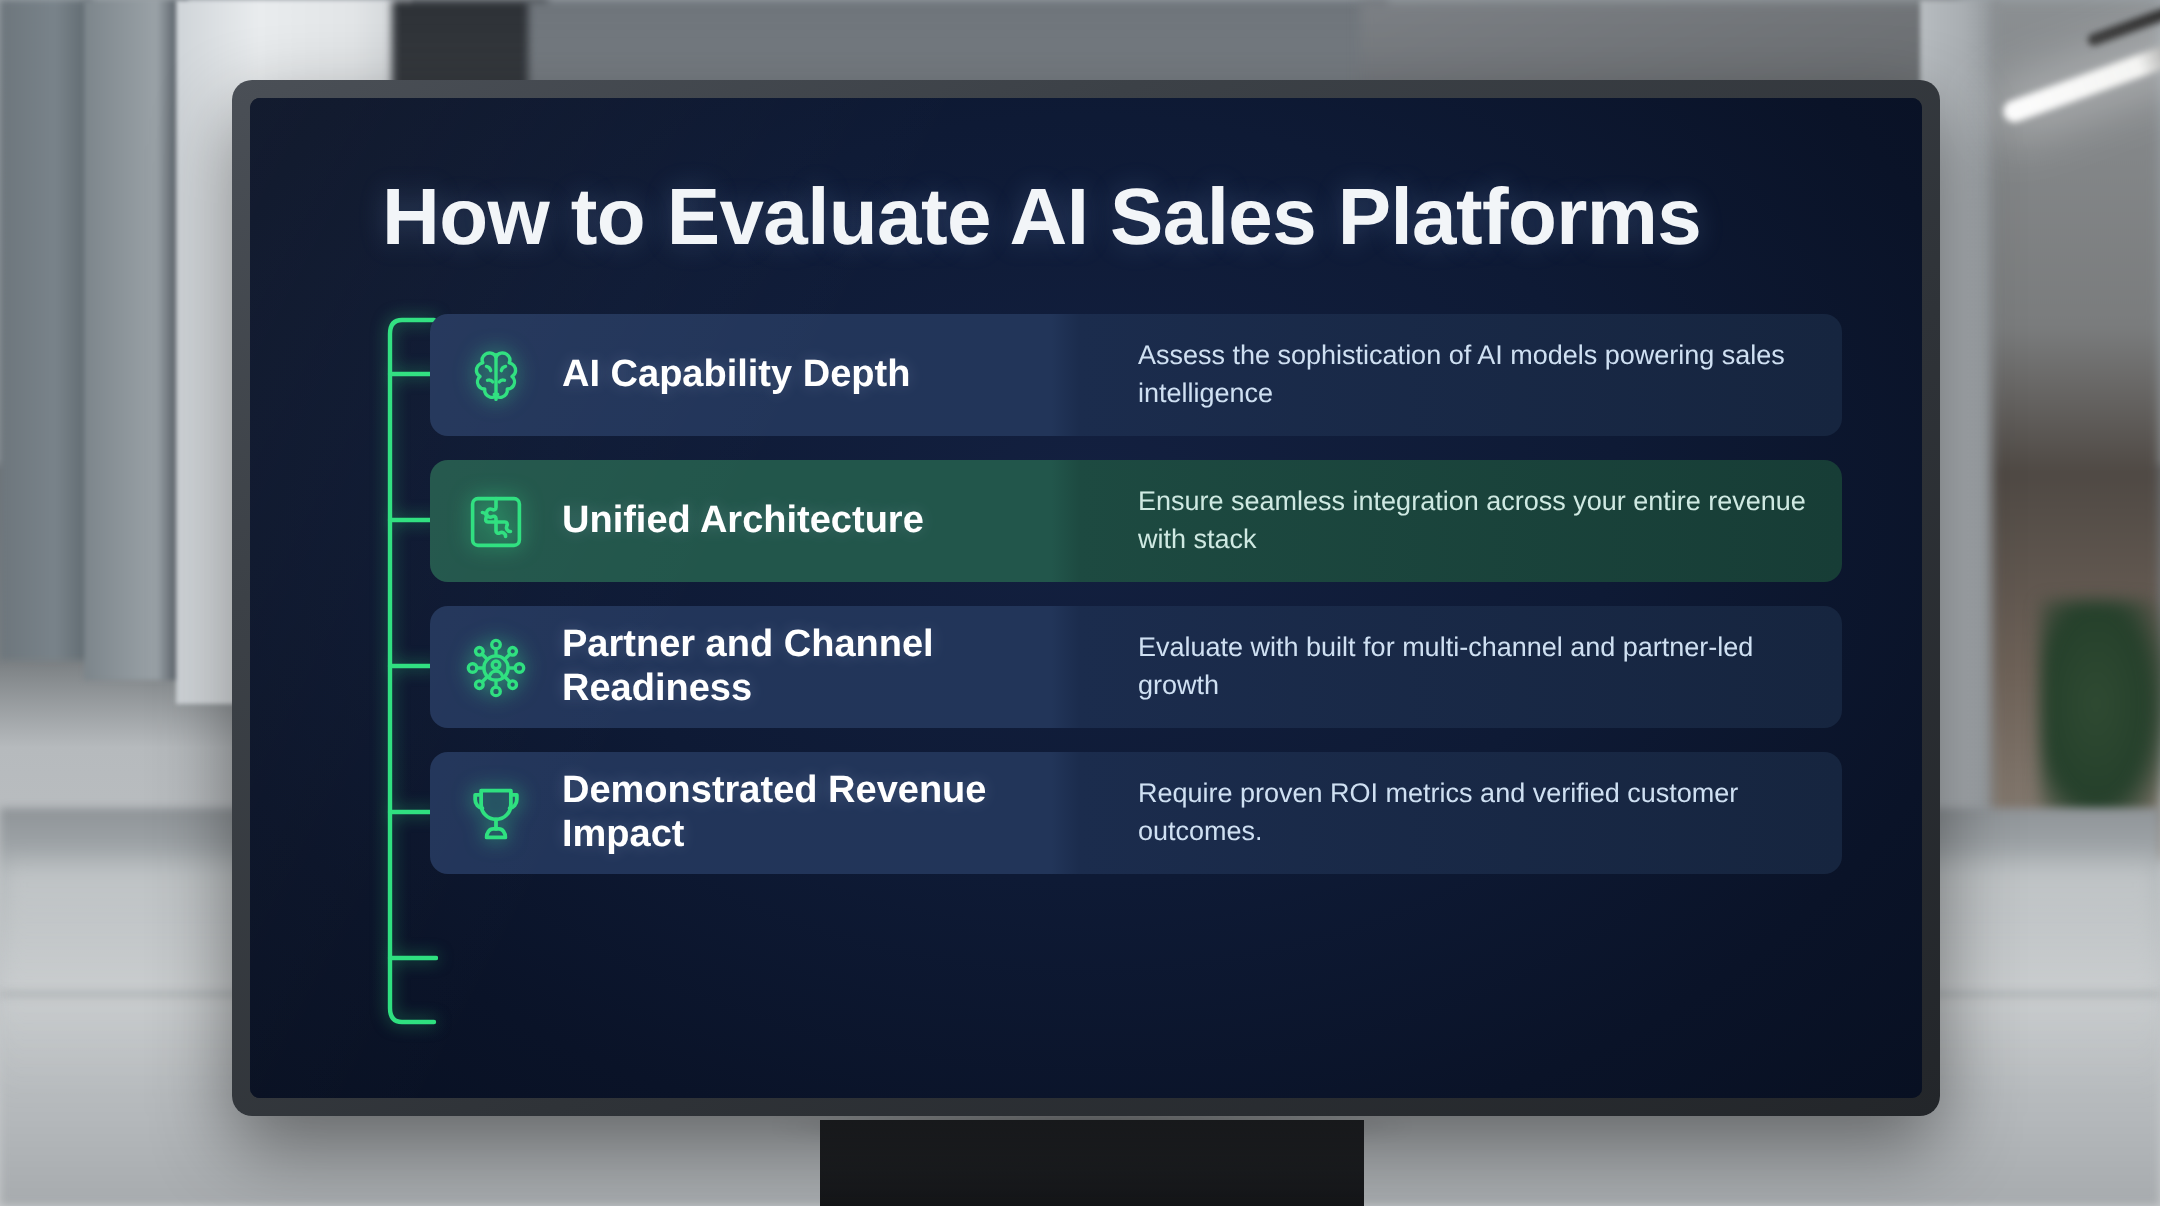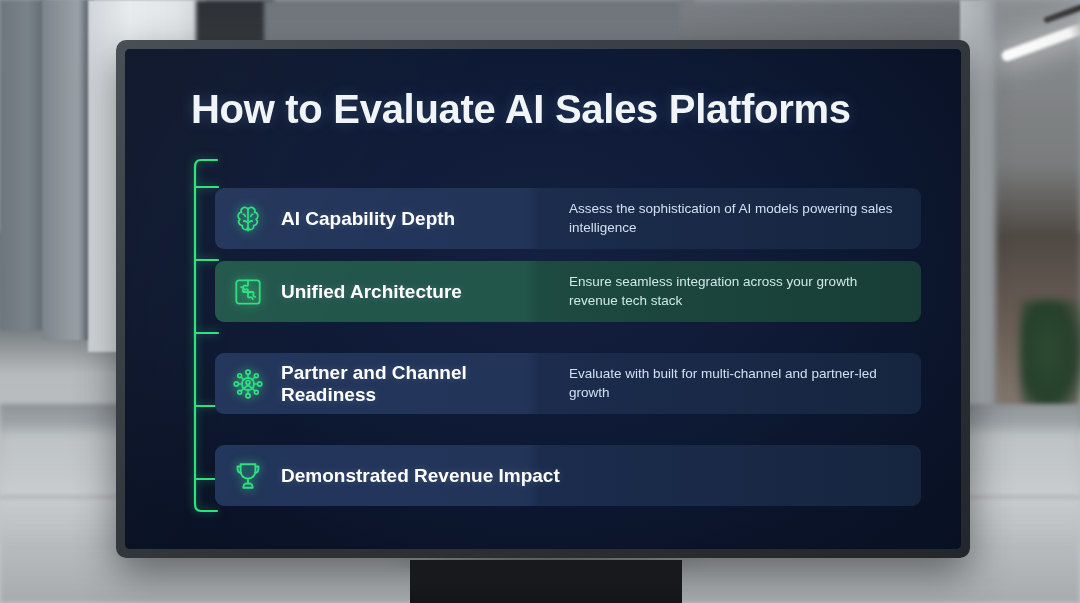--- a/index.html
+++ b/index.html
@@ -62,21 +62,21 @@
 
   
   .slide{position:absolute;inset:0;padding:0;}
   .title{position:absolute;left:66px;top:38px;
     font-size:40px;font-weight:bold;color:#f2f5f8;letter-spacing:-.3px;
     text-shadow:0 0 14px rgba(150,190,255,.22);}
 
   .rows{position:absolute;left:90px;top:108px;width:706px;}
   .row{position:relative;height:61px;margin-bottom:12px;border-radius:9px;
     display:flex;align-items:center;overflow:hidden;}
-  .row.blue{background:linear-gradient(90deg,#22355a 0%,#223559 44%,#1b2c4d 46%,#16253f 100%);margin-top:31px;}
+  .row.blue{background:linear-gradient(90deg,#22355a 0%,#223559 44%,#1b2c4d 46%,#16253f 100%);}
   .row.green{background:linear-gradient(90deg,#22564b 0%,#22564b 44%,#1d4a41 46%,#173d36 100%);}
   .icon-cell{width:66px;min-width:66px;display:flex;align-items:center;justify-content:center;}
   .ico{filter:drop-shadow(0 0 5px rgba(54,230,140,.75));}
   .ico svg{display:block;}
   .label{flex:1;font-size:19px;font-weight:bold;color:#fff;line-height:1.12;
     padding-right:10px;text-shadow:0 0 8px rgba(200,220,255,.2);}
   .desc{width:336px;min-width:336px;font-size:13.5px;color:#cfe0f2;line-height:1.34;padding-right:16px;}
   .row.green .desc{color:#cfe9e2;}
 
   
@@ -142,21 +142,21 @@
               <span class="ico">
                 <svg width="34" height="34" viewBox="0 0 32 32" fill="none" stroke="#2ee07f" stroke-width="1.7" stroke-linecap="round" stroke-linejoin="round">
                   <rect x="5" y="5" width="22" height="22" rx="2.5"></rect>
                   <path d="M16 5v4.2c0 1-1 1.3-1.8.9-1.3-.6-2.7.3-2.7 1.7s1.4 2.3 2.7 1.7c.8-.4 1.8-.1 1.8.9V16H12.2c-1 0-1.3-1-.9-1.8.6-1.3-.3-2.7-1.7-2.7"></path>
                   <path d="M16 16h4.2c1 0 1.3 1 .9 1.8-.6 1.3.3 2.7 1.7 2.7"></path>
                   <path d="M16 16v4.2c0 1 1 1.3 1.8.9 1.3-.6 2.7.3 2.7 1.7"></path>
                 </svg>
               </span>
             </div>
             <div class="label">Unified Architecture</div>
-            <div class="desc">Ensure seamless integration across your growth revenue tech stack</div>
+            <div class="desc">Ensure seamless integration across your entire revenue with stack</div>
           </div>
 
           <div class="row blue">
             <div class="icon-cell">
               <span class="ico">
                 <svg width="36" height="36" viewBox="0 0 32 32" fill="none" stroke="#2ee07f" stroke-width="1.5" stroke-linecap="round" stroke-linejoin="round">
                   <circle cx="16" cy="16" r="5.4"></circle>
                   <circle cx="16" cy="14.6" r="1.7"></circle>
                   <path d="M13.2 19.4c.5-1.3 1.6-2 2.8-2s2.3.7 2.8 2"></path>
                   <path d="M16 10.6V7.4M16 21.4v3.2M10.6 16H7.4M21.4 16h3.2M12.2 12.2 9.9 9.9M19.8 12.2l2.3-2.3M12.2 19.8 9.9 22.1M19.8 19.8l2.3 2.3"></path>
@@ -181,20 +181,21 @@
               <span class="ico">
                 <svg width="34" height="34" viewBox="0 0 32 32" fill="none" stroke="#2ee07f" stroke-width="1.8" stroke-linecap="round" stroke-linejoin="round">
                   <path d="M9 5h14v6.5c0 3.9-3.1 7-7 7s-7-3.1-7-7V5z"></path>
                   <path d="M9 7H6.2v2.2c0 2.3 1.6 3.9 3.4 4.1M23 7h2.8v2.2c0 2.3-1.6 3.9-3.4 4.1"></path>
                   <path d="M16 18.5V23"></path>
                   <path d="M11.6 27h8.8c0-2.2-1.3-4-3-4h-2.8c-1.7 0-3 1.8-3 4z"></path>
                 </svg>
               </span>
             </div>
             <div class="label">Demonstrated Revenue Impact</div>
+            <div class="desc">Require proven ROI metrics and verified customer outcomes.</div>
           </div>
 
         </div>
       </div>
       <div class="glare"></div>
     </div>
   </div>
 </div>
 
 </body></html>

